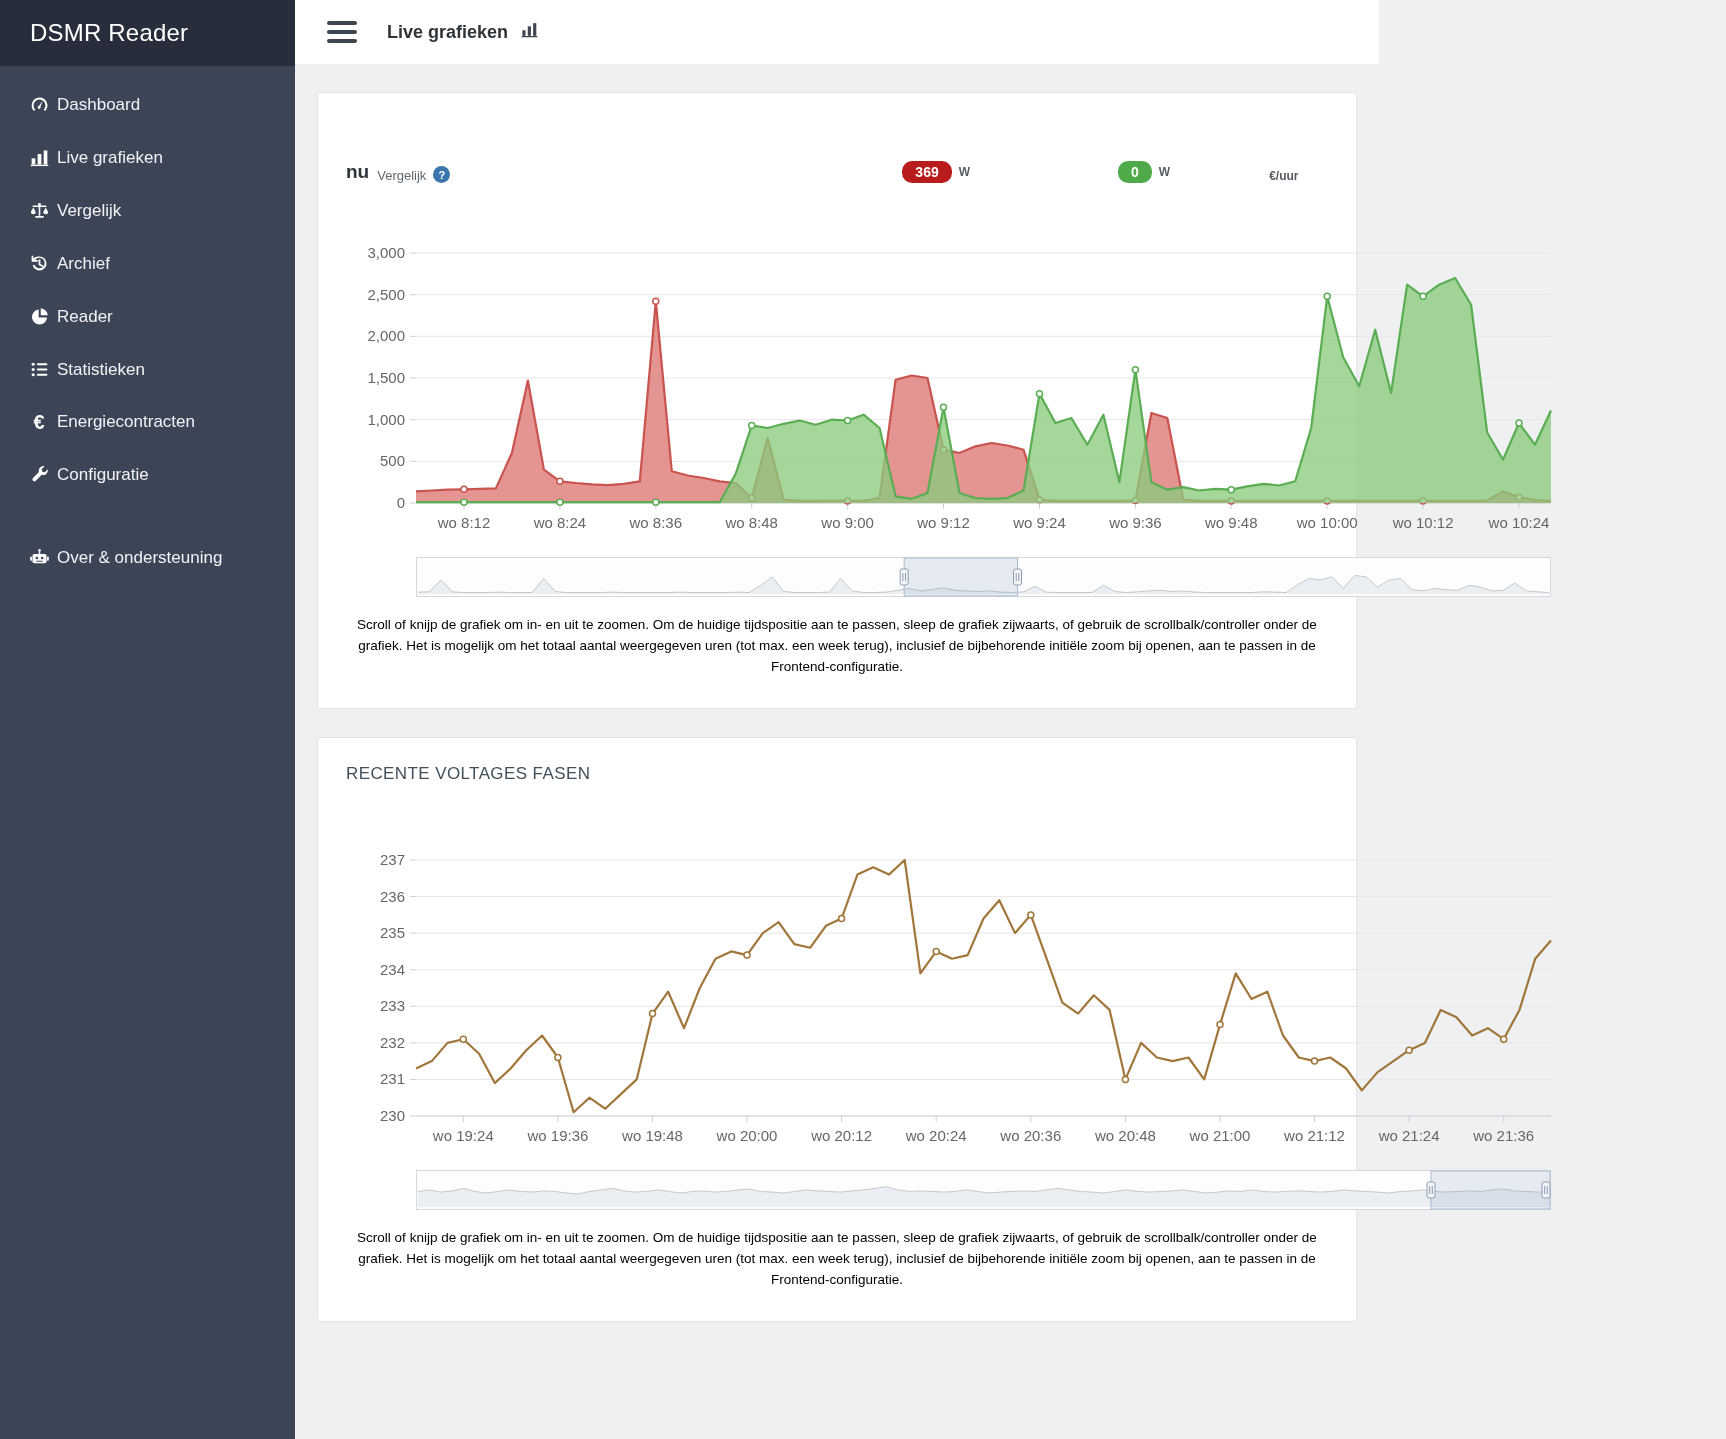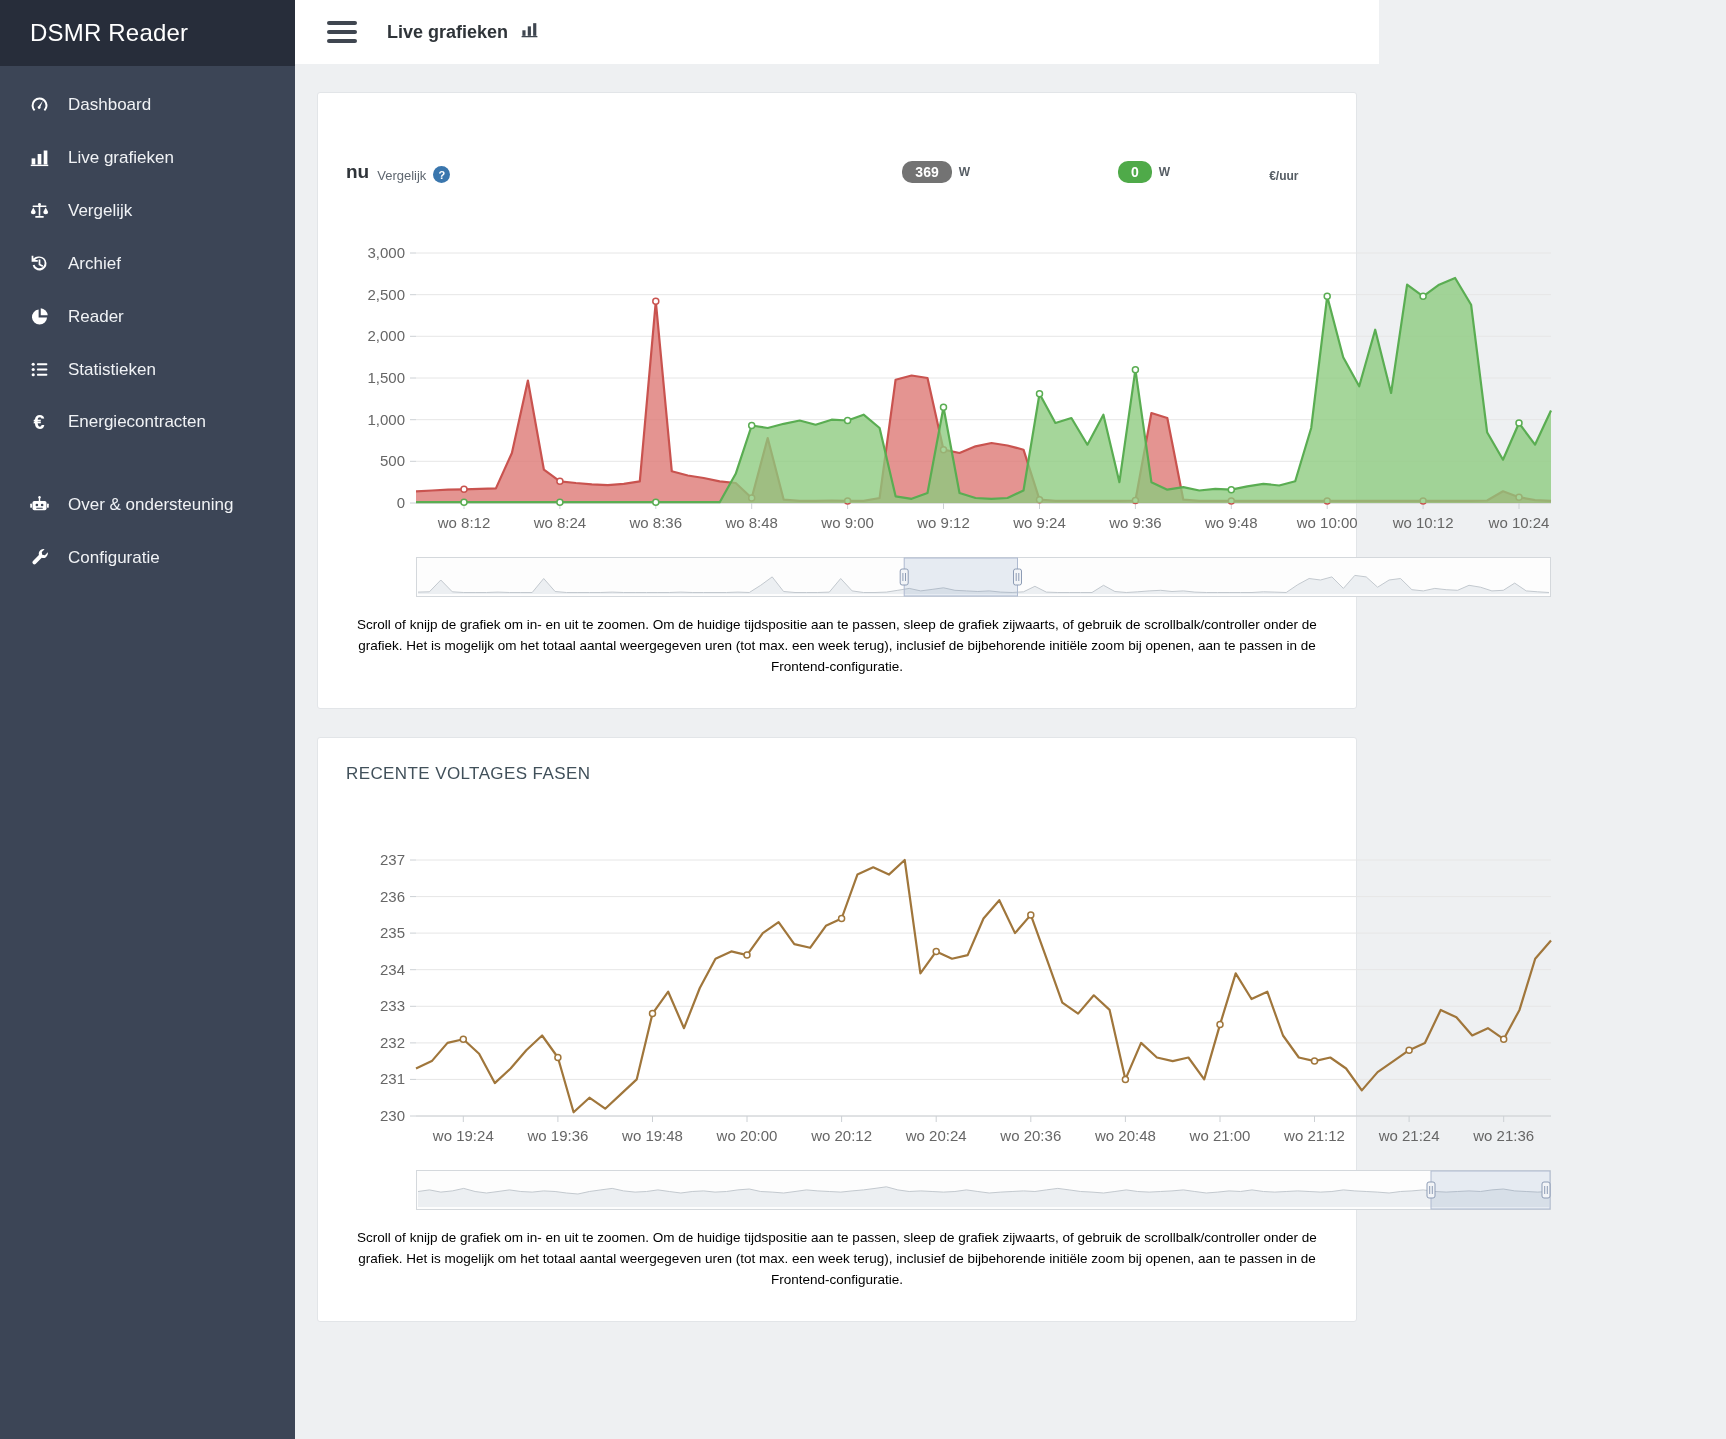--- a/index.html
+++ b/index.html
@@ -5,21 +5,21 @@
   *{box-sizing:border-box}
   html,body{margin:0;padding:0}
   body{font-family:"Liberation Sans","DejaVu Sans",sans-serif;background:#eef0f2;color:#333}
   .app{display:flex;min-height:1439px;width:1379px}
 
   
   .sidebar{width:295px;flex:none;background:#3c4556;display:flex;flex-direction:column}
   .sidebar-header{height:66px;background:#272d3a;color:#fff;font-size:24px;font-weight:500;
     display:flex;align-items:center;padding:0 30px;letter-spacing:.2px}
   .sidebar-nav{padding-top:12px}
-  .nav-item{display:flex;align-items:center;gap:16px;padding:16px 26px;color:#f0f2f5;font-size:17px;cursor:pointer}
+  .nav-item{display:flex;align-items:center;gap:5px;padding:16px 26px;color:#f0f2f5;font-size:17px;cursor:pointer}
   .nav-icon{width:26px;display:inline-flex;justify-content:center;align-items:center}
   .nav-icon svg{width:21px;height:21px}
   .nav-icon .euro-glyph{font-size:20px;color:#fff;font-weight:700;line-height:1}
   .nav-gap{margin-top:30px}
 
   
   .main{flex:1;display:flex;flex-direction:column;min-width:0}
   .topbar{background:#fff;height:64px;display:flex;align-items:center;gap:28px;padding:0 30px;flex:none}
   .hamburger{display:flex;flex-direction:column;gap:5px;cursor:pointer;padding:4px 2px}
   .hamburger span{display:block;width:30px;height:4px;border-radius:2px;background:#3f4650}
@@ -30,21 +30,21 @@
   .card{background:#fff;border:1px solid #e2e5e8;border-radius:3px;padding:26px 28px 30px;margin-bottom:28px}
   .card-title{font-size:17px;color:#41505a;font-weight:500;letter-spacing:.4px;margin:0}
 
   
   .status-row{display:flex;align-items:flex-end;margin-top:42px}
   .now-label{font-size:19px;font-weight:700;color:#2f3439}
   .tariff-label{font-size:13px;color:#5f6770;margin-left:8px}
   .help-icon{width:17px;height:17px;border-radius:50%;background:#3a76ad;color:#fff;font-size:11px;font-weight:700;
     display:inline-flex;align-items:center;justify-content:center;margin-left:7px;cursor:pointer}
   .badge{border-radius:10px;padding:3px 13px;color:#fff;font-size:14px;font-weight:700;display:inline-block}
-  .badge.red{background:#737373}
+  .badge.red{background:#b91c1c}
   .badge.green{background:#4faa49}
   .unit{font-size:12px;color:#565d64;margin-left:7px;font-weight:700}
   .grp{display:flex;align-items:center}
   .grp-usage{margin-left:452px}
   .grp-return{margin-left:148px}
   .grp-cost{margin-left:92px}
 
   
   .chart-wrap{margin-top:58px}
   .chart-wrap2{margin-top:64px}
@@ -144,45 +144,45 @@
         <span class="nav-label">Statistieken</span>
       </div>
 
       <div class="nav-item">
         <span class="nav-icon">
             <span class="euro-glyph">€</span>
           </span>
         <span class="nav-label">Energiecontracten</span>
       </div>
 
+      <div class="nav-item">
+        <span class="nav-icon">
+          <svg viewBox="0 0 24 24">
+              <path fill="#fff" d="M21.6 7.2a5.4 5.4 0 0 1-7 5.2l-7.1 7a2.3 2.3 0 0 1-3.2-3.2l7-7.1a5.4 5.4 0 0 1 6.5-6.6l-3.2 3.2.5 3.1 3.1.5 3.3-3.2c.07.36.1.73.1 1.1z"></path>
+            </svg>
+        </span>
+        <span class="nav-label">Configuratie</span>
+      </div>
+
       <div class="nav-item nav-gap">
         <span class="nav-icon">
           <svg viewBox="0 0 24 24">
               <g fill="#fff">
                 <rect x="4" y="8" width="16" height="10.5" rx="2"></rect>
                 <rect x="11.2" y="4.5" width="1.6" height="4"></rect>
                 <circle cx="12" cy="3.6" r="1.4"></circle>
                 <rect x="1.4" y="10.8" width="2" height="5" rx="1"></rect>
                 <rect x="20.6" y="10.8" width="2" height="5" rx="1"></rect>
               </g>
               <circle cx="9" cy="12.6" r="1.5" fill="#3c4556"></circle>
               <circle cx="15" cy="12.6" r="1.5" fill="#3c4556"></circle>
               <rect x="8.2" y="15.6" width="7.6" height="1.3" rx=".6" fill="#3c4556"></rect>
             </svg>
         </span>
         <span class="nav-label">Over &amp; ondersteuning</span>
-      </div>
-
-      <div class="nav-item">
-        <span class="nav-icon">
-          <svg viewBox="0 0 24 24">
-              <path fill="#fff" d="M21.6 7.2a5.4 5.4 0 0 1-7 5.2l-7.1 7a2.3 2.3 0 0 1-3.2-3.2l7-7.1a5.4 5.4 0 0 1 6.5-6.6l-3.2 3.2.5 3.1 3.1.5 3.3-3.2c.07.36.1.73.1 1.1z"></path>
-            </svg>
-        </span>
-        <span class="nav-label">Configuratie</span>
       </div>
 
     </nav>
   </aside>
 
   <div class="main">
 
     <header class="topbar">
       <div class="hamburger">
           <span></span>

